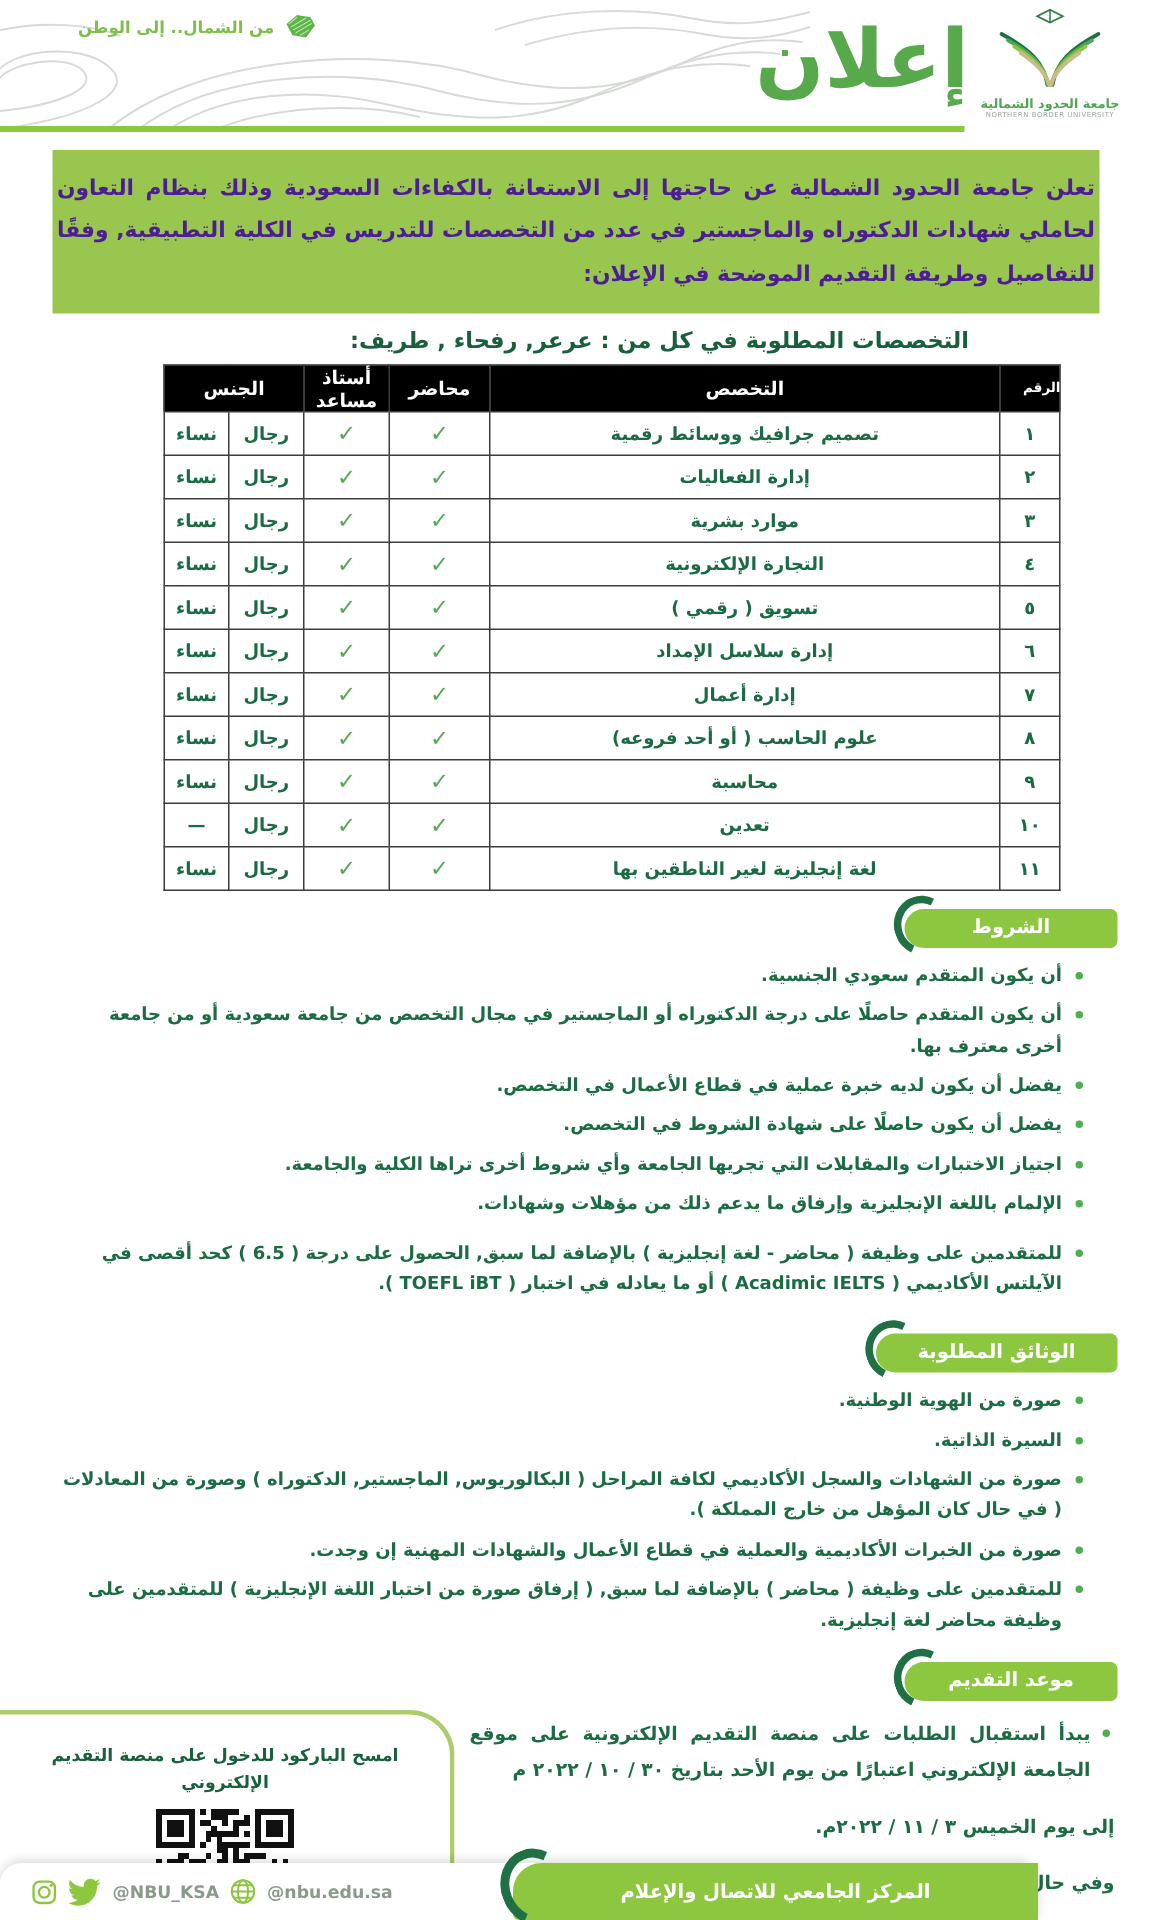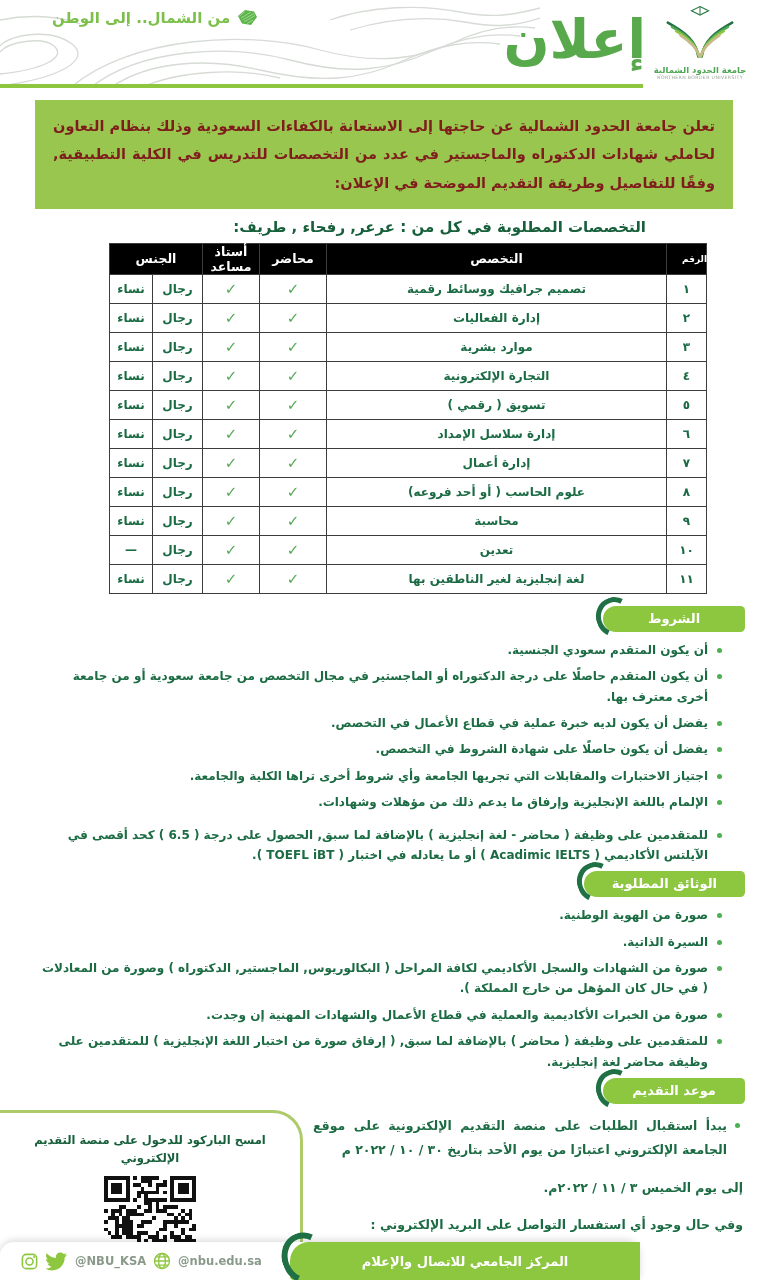--- a/index.html
+++ b/index.html
@@ -6,33 +6,33 @@
   body{
     width:768px;height:1280px;overflow:hidden;position:relative;
     background:#ffffff;
     font-family:"DejaVu Sans","Liberation Sans",sans-serif;
     direction:rtl;
   }
   
   .header{position:relative;height:88px;background:#fff;}
   .contours{position:absolute;left:0;top:0;}
   .badge{position:absolute;left:52px;top:8px;display:flex;align-items:center;gap:5px;direction:rtl;}
-  .badge-text{font-size:15px;font-weight:bold;color:#7cbf4a;}
+  .badge-text{font-size:11px;font-weight:bold;color:#7cbf4a;}
   .announce-title{
     position:absolute;right:122px;top:-4px;height:88px;display:flex;align-items:center;
     font-size:54px;font-weight:bold;color:#58a94c;line-height:1;
   }
   .logo{position:absolute;right:10px;top:4px;width:116px;text-align:center;}
   .logo-ar{font-size:8.5px;font-weight:bold;color:#4fa653;margin-top:1px;}
   .logo-en{font-size:4.6px;color:#9aa49a;letter-spacing:.4px;}
   .header-rule{position:absolute;left:0;bottom:0;width:643px;height:4px;background:#8dc63f;}
   
   .banner{
-    margin:12px 35px 0 35px;background:#99c64f;padding:12px 18px;
-    color:#7f1d1d;font-size:14.5px;font-weight:bold;line-height:1.95;
+    margin:12px 35px 0 35px;background:#99c64f;padding:12px 3px;
+    color:#4c1d95;font-size:14.5px;font-weight:bold;line-height:1.95;
     text-align:justify;text-align-last:right;
   }
   .subtitle{
     margin:9px 122px 0 0;text-align:right;
     color:#17603b;font-size:15px;font-weight:bold;
   }
   
   table.specs{
     border-collapse:collapse;table-layout:fixed;direction:rtl;
     width:597px;margin:7px 61px 0 auto;
@@ -76,21 +76,21 @@
   }
   .email-line{text-align:center;direction:ltr;color:#3fa047;font-size:13px;font-weight:bold;margin-top:4px;}
   .qr-box{
     width:300px;height:162px;border:3px solid #aecb6b;border-left:none;
     border-radius:0 30px 30px 0;margin-top:2px;text-align:center;background:#fff;
   }
   .qr-caption{margin:18px 26px 0 26px;color:#17603b;font-size:11.5px;font-weight:bold;line-height:1.6;}
   .qr-wrap{margin-top:8px;display:inline-block;}
   
   .footer{
-    position:absolute;left:0;bottom:0;width:640px;height:38px;background:#fff;
+    position:absolute;left:0;bottom:0;width:692px;height:38px;background:#fff;
     border-radius:14px 14px 0 0;box-shadow:0 -2px 7px rgba(0,0,0,.14);
   }
   .footer-social{
     position:absolute;left:20px;top:0;height:38px;display:flex;align-items:center;gap:7px;direction:ltr;
   }
   .handle{font-size:11.5px;font-weight:bold;color:#8a9a8a;}
   .footer-band{
     position:absolute;right:0;bottom:0;width:350px;height:38px;background:#8dc63f;
     border-radius:19px 0 0 4px;color:#fff;font-size:13px;font-weight:bold;
     display:flex;align-items:center;justify-content:center;
@@ -281,32 +281,32 @@
 <ul class="bullets" id="conditions-list">
     <li>أن يكون المتقدم سعودي الجنسية.</li>
     <li>أن يكون المتقدم حاصلًا على درجة الدكتوراه أو الماجستير في مجال التخصص من جامعة سعودية أو من جامعة أخرى معترف بها.</li>
     <li>يفضل أن يكون لديه خبرة عملية في قطاع الأعمال في التخصص.</li>
     <li>يفضل أن يكون حاصلًا على شهادة الشروط في التخصص.</li>
     <li>اجتياز الاختبارات والمقابلات التي تجريها الجامعة وأي شروط أخرى تراها الكلية والجامعة.</li>
     <li>الإلمام باللغة الإنجليزية وإرفاق ما يدعم ذلك من مؤهلات وشهادات.</li>
     <li class="spaced">للمتقدمين على وظيفة ( محاضر - لغة إنجليزية ) بالإضافة لما سبق, الحصول على درجة ( 6.5 ) كحد أقصى في الآيلتس الأكاديمي ( Acadimic IELTS ) أو ما يعادله في اختبار ( TOEFL iBT ).</li>
   </ul>
 
-<div class="tab-row" style="margin-top:6px;">
+<div class="tab-row" style="margin-top:24px;">
   <div class="tab">الوثائق المطلوبة</div>
 </div>
 <ul class="bullets" id="documents-list">
     <li>صورة من الهوية الوطنية.</li>
     <li>السيرة الذاتية.</li>
     <li>صورة من الشهادات والسجل الأكاديمي لكافة المراحل ( البكالوريوس, الماجستير, الدكتوراه ) وصورة من المعادلات ( في حال كان المؤهل من خارج المملكة ).</li>
     <li>صورة من الخبرات الأكاديمية والعملية في قطاع الأعمال والشهادات المهنية إن وجدت.</li>
     <li>للمتقدمين على وظيفة ( محاضر ) بالإضافة لما سبق, ( إرفاق صورة من اختبار اللغة الإنجليزية ) للمتقدمين على وظيفة محاضر لغة إنجليزية.</li>
   </ul>
 
-<div class="tab-row" style="margin-top:6px;">
+<div class="tab-row" style="margin-top:18px;">
   <div class="tab">موعد التقديم</div>
 </div>
 <div class="deadline">
   <div class="deadline-text">
     <p class="bullet">يبدأ استقبال الطلبات على منصة التقديم الإلكترونية على موقع الجامعة الإلكتروني اعتبارًا من يوم الأحد بتاريخ ٣٠ / ١٠ / ٢٠٢٢ م</p>
     <p>إلى يوم الخميس ٣ / ١١ / ٢٠٢٢م.</p>
     <p>وفي حال وجود أي استفسار التواصل على البريد الإلكتروني :</p>
     <div class="email-line">RCC.JOB@NBU.EDU.SA</div>
   </div>
   <div class="qr-box">

